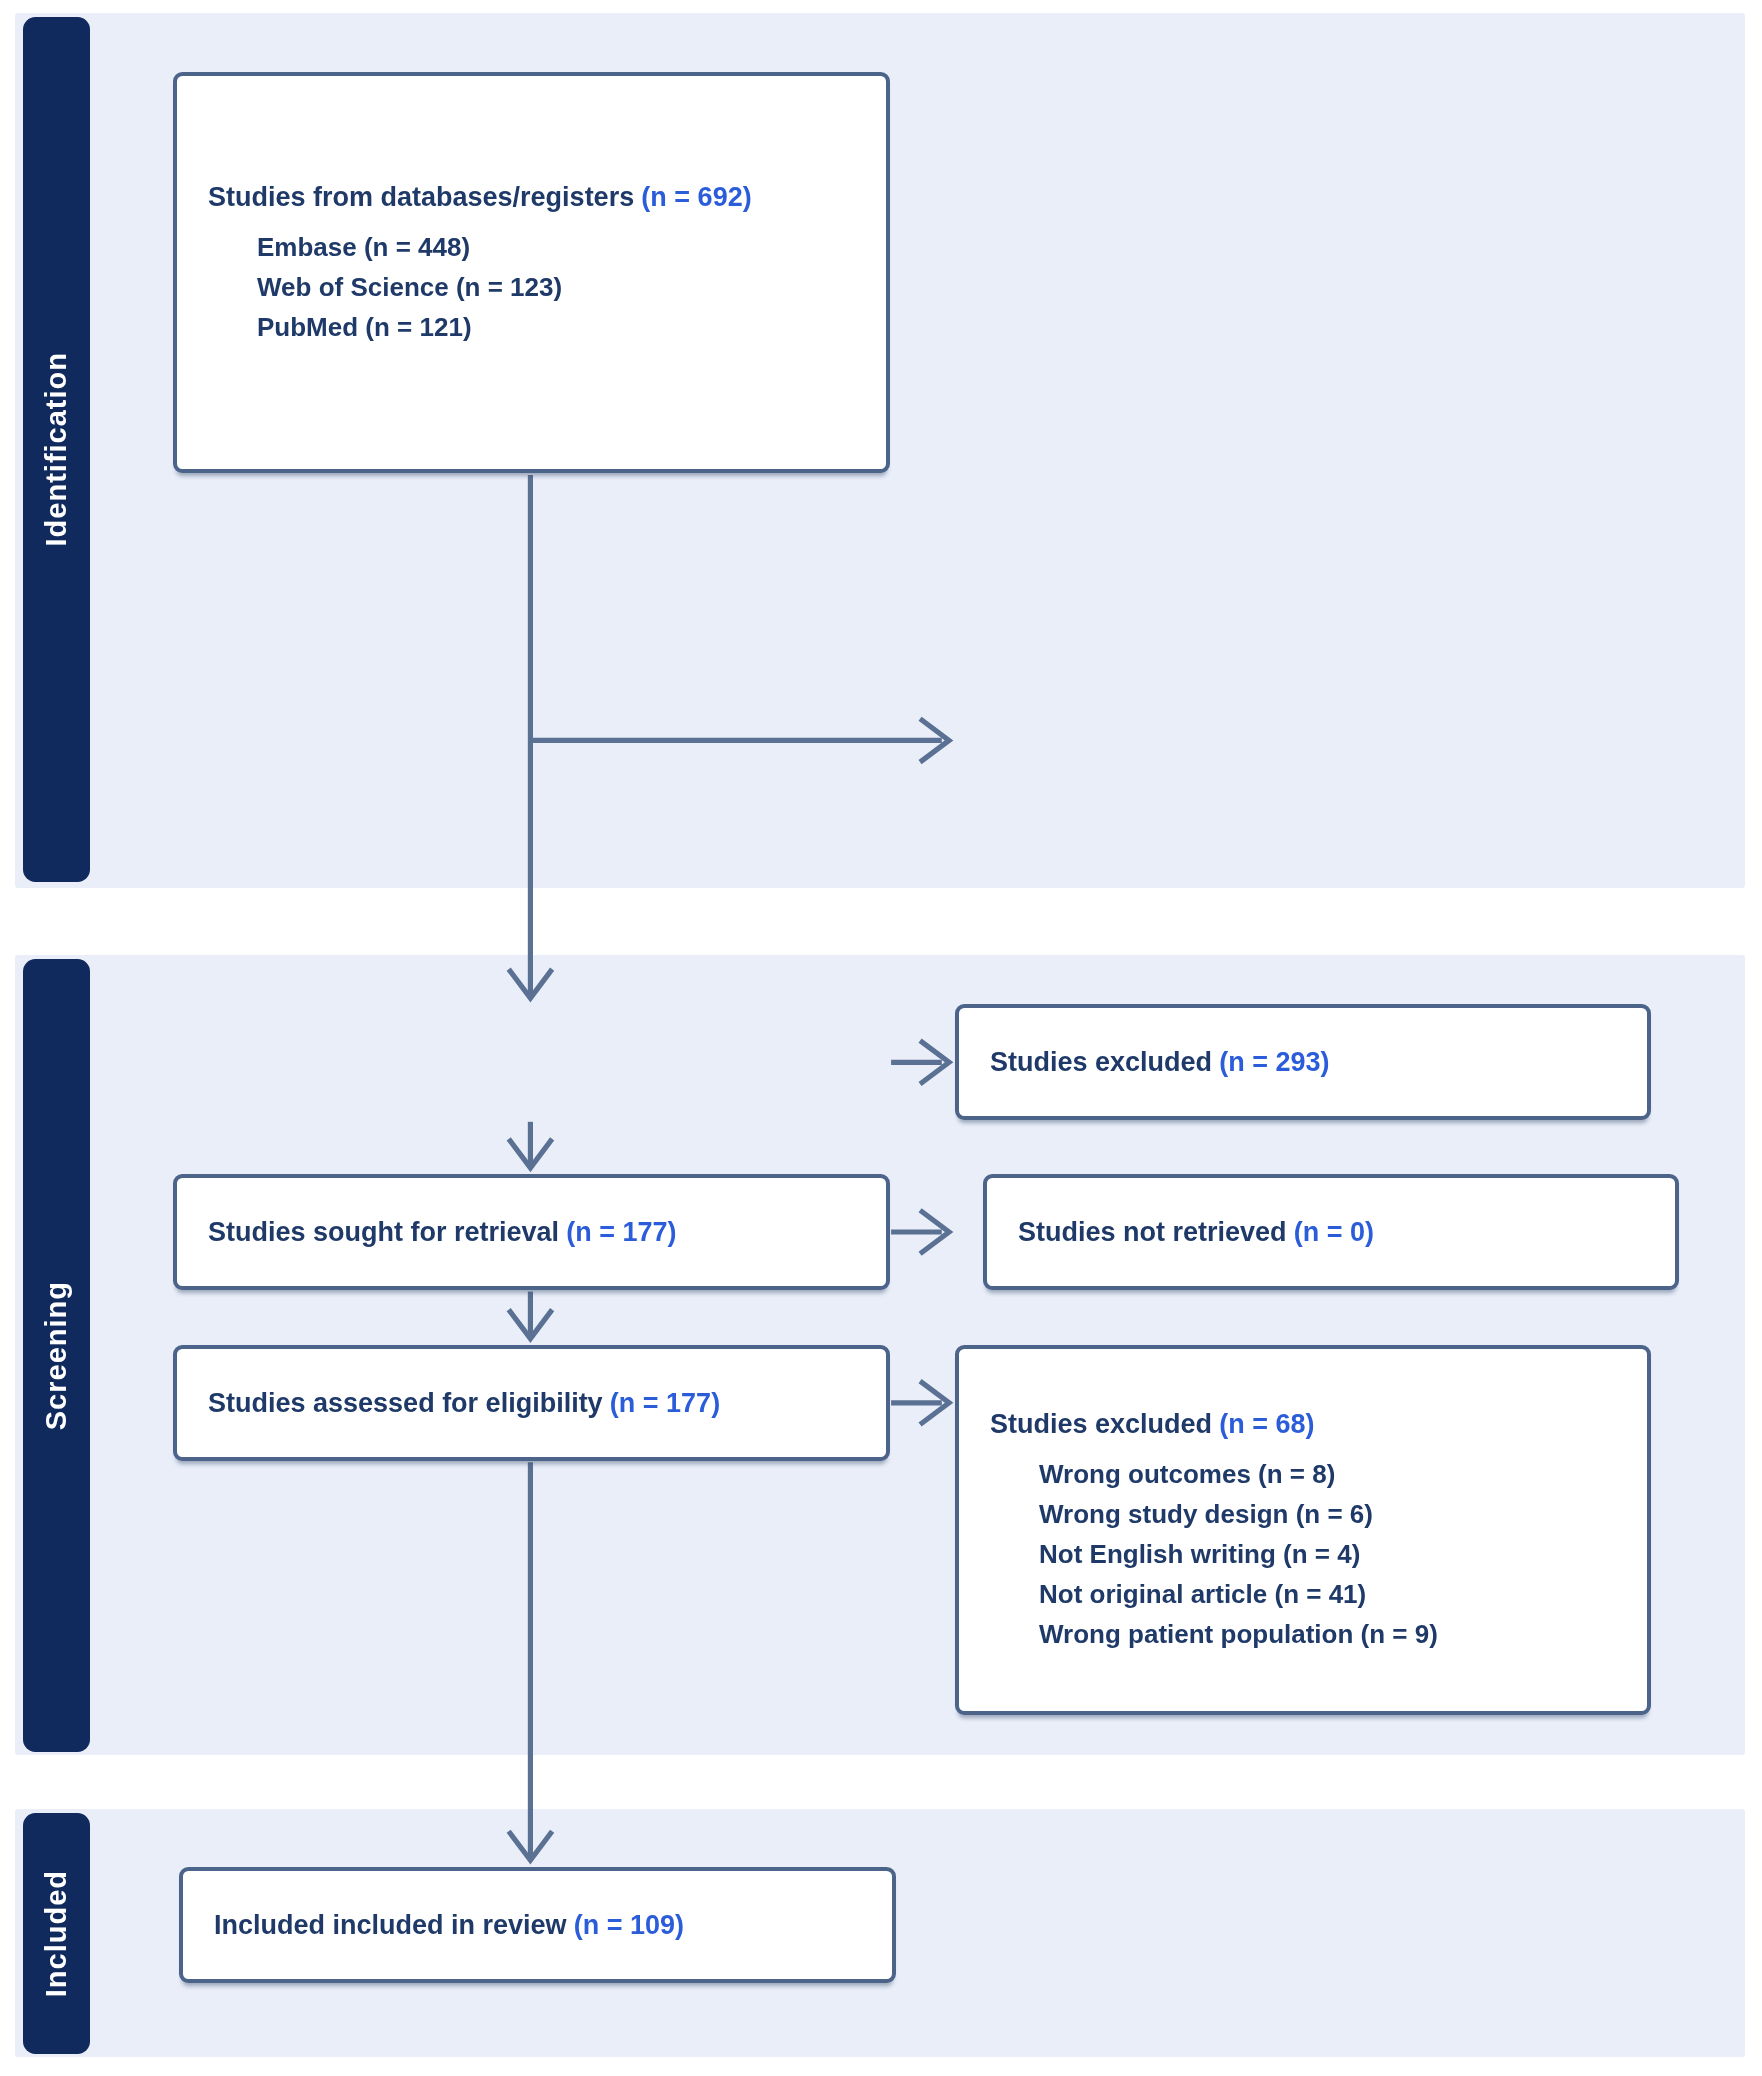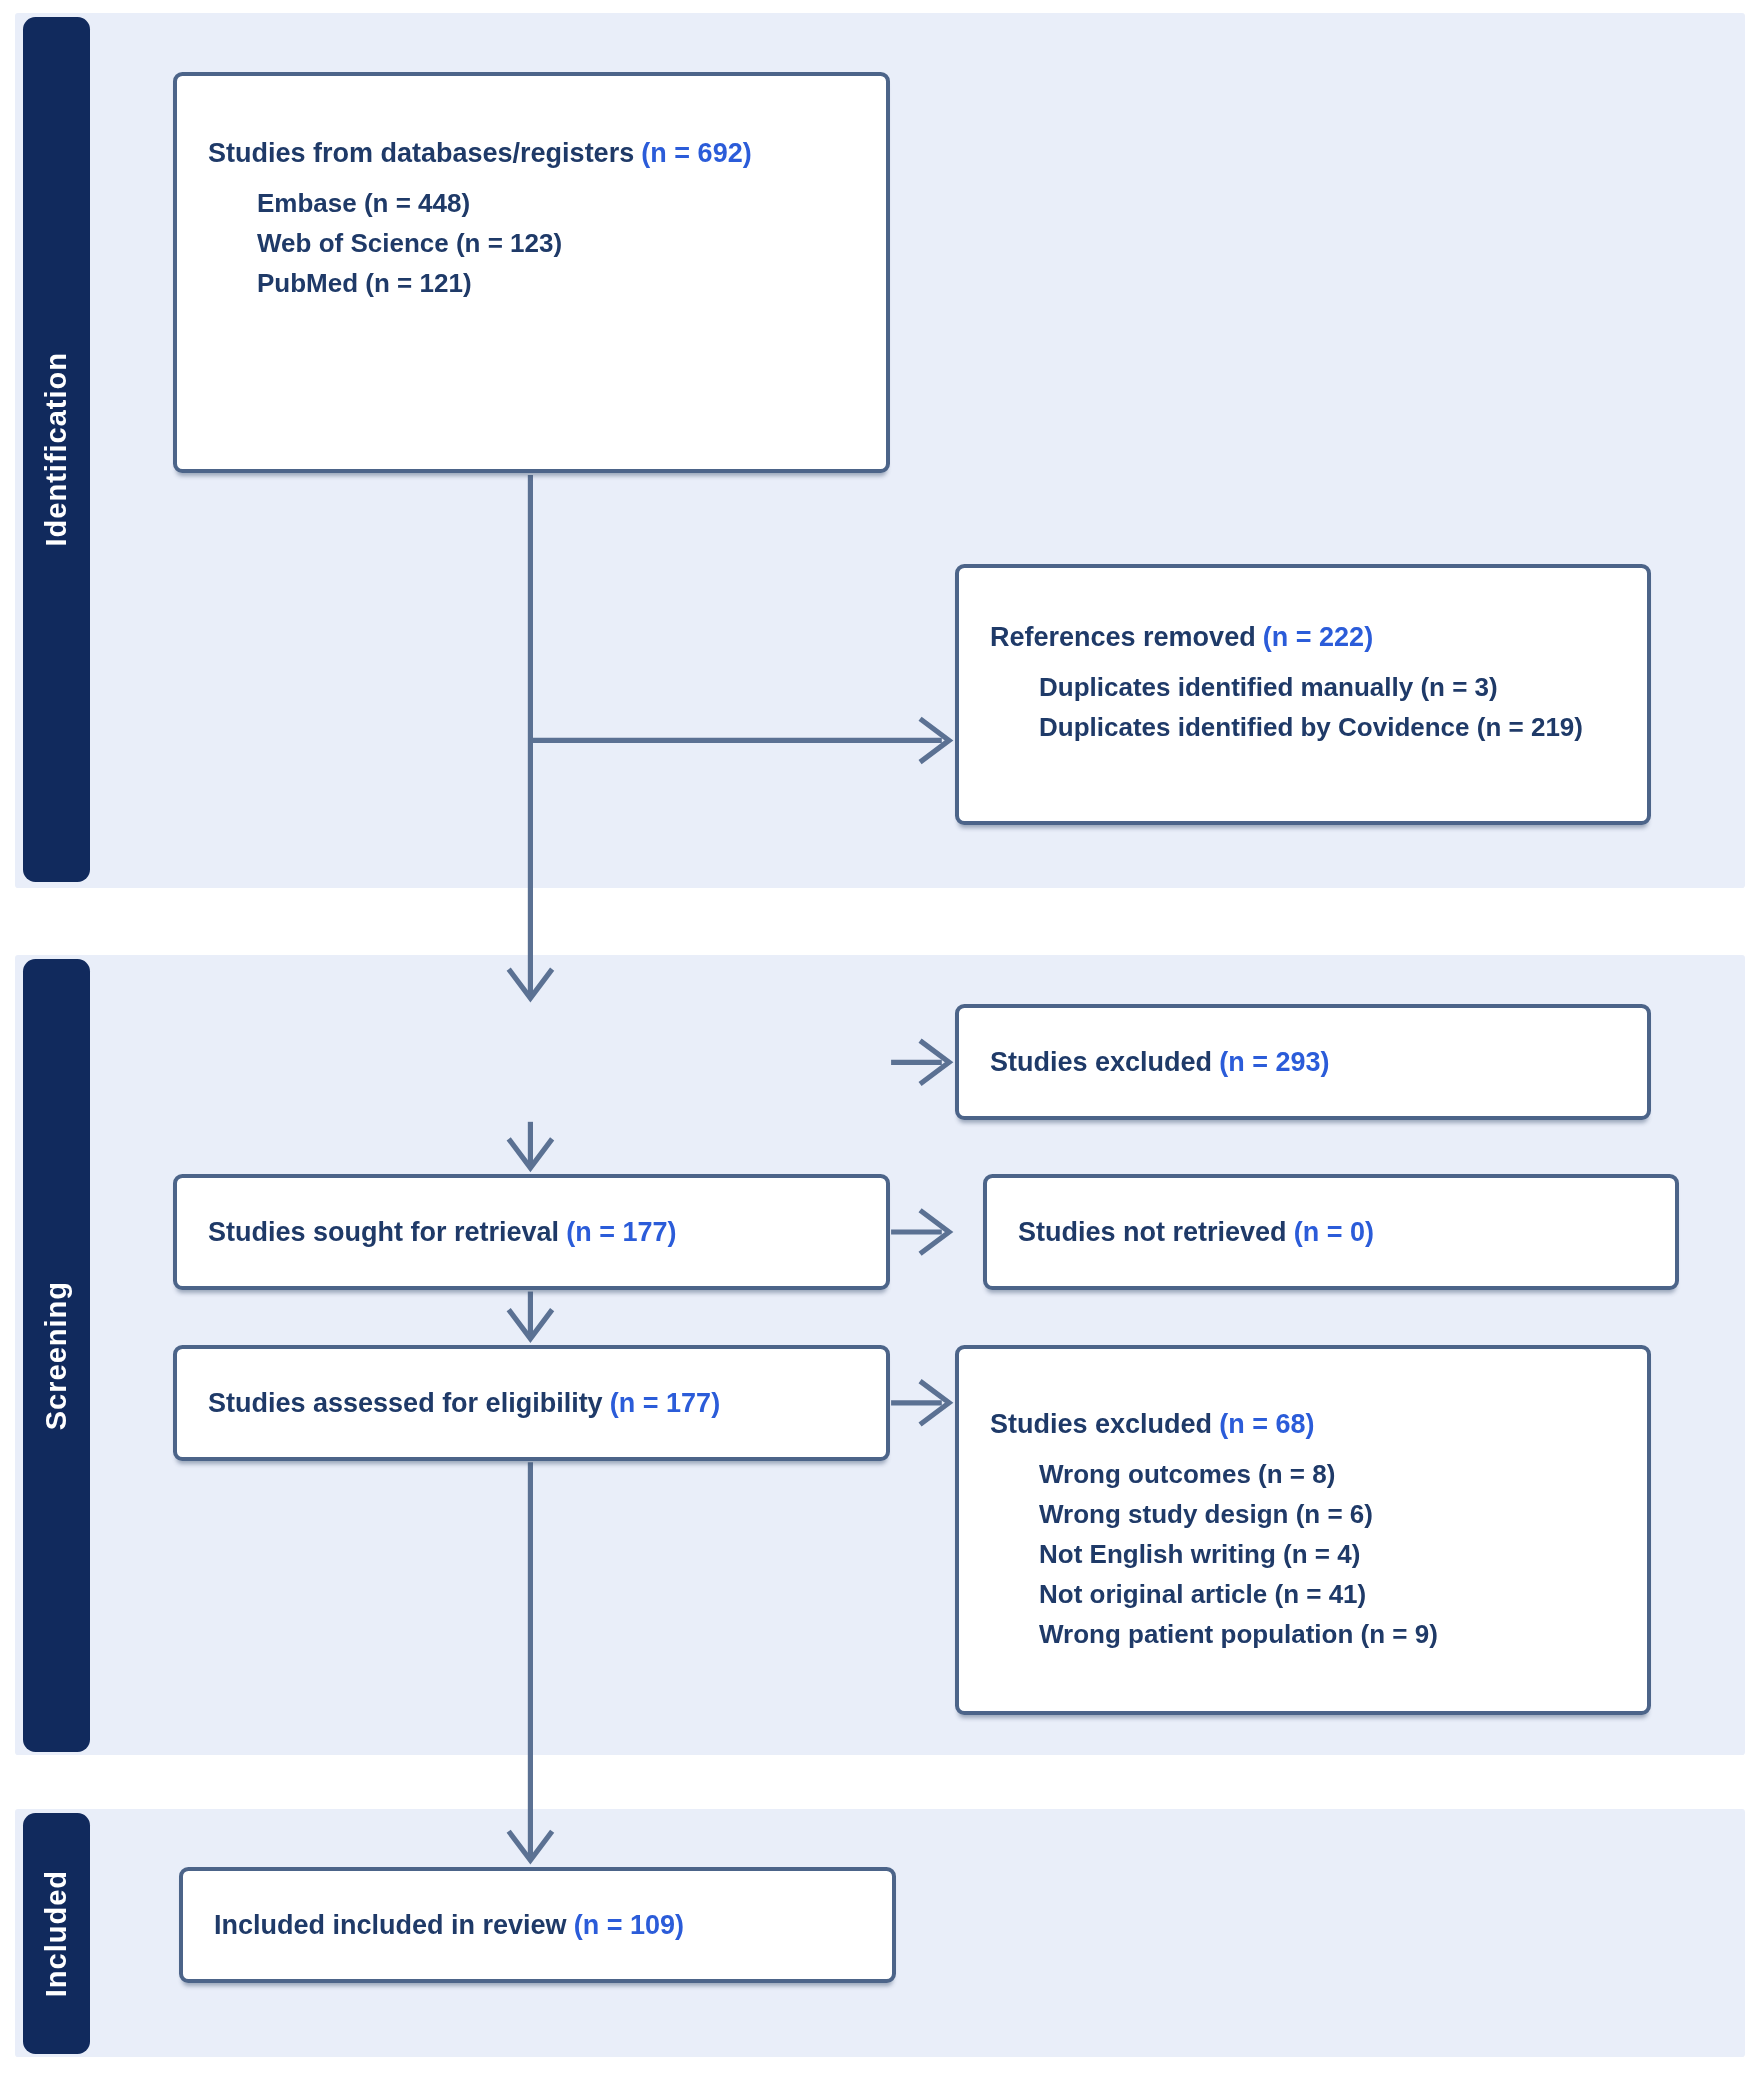--- a/index.html
+++ b/index.html
@@ -87,43 +87,32 @@
     <polyline points="1778,2338 1834,2380 1778,2422"></polyline>
     <line x1="1025" y1="2495" x2="1025" y2="2580"></line>
     <polyline points="983,2530 1025,2586 1067,2530"></polyline>
     <line x1="1722" y1="2710" x2="1820" y2="2710"></line>
     <polyline points="1778,2668 1834,2710 1778,2752"></polyline>
     <line x1="1025" y1="2825" x2="1025" y2="3590"></line>
     <polyline points="983,3538 1025,3594 1067,3538"></polyline>
   </svg>
 
   <div class="node pad-list" style="left:173px;top:72px;width:717px;height:401px;">
-    <div class="content" style="padding-top:62px;">
+    <div class="content" style="padding-top:106px;">
       <div class="box-title">
         <span>Studies from databases/registers</span><span class="n-count">(n = 692)</span>
       </div>
       <div class="box-items indent">
           <div class="box-item">Embase (n = 448)</div>
           <div class="box-item">Web of Science (n = 123)</div>
           <div class="box-item">PubMed (n = 121)</div>
         </div>
     </div>
   </div>
 
-  <div class="node pad-list" style="left:955px;top:564px;width:696px;height:261px;">
-    <div class="content" style="padding-top:54px;">
-      <div class="box-title">
-        <span>References removed</span><span class="n-count">(n = 222)</span>
-      </div>
-      <div class="box-items indent">
-          <div class="box-item">Duplicates identified manually (n = 3)</div>
-          <div class="box-item">Duplicates identified by Covidence (n = 219)</div>
-        </div>
-    </div>
-  </div>
 
 
   <div class="node center-line" style="left:955px;top:1004px;width:696px;height:116px;">
     <div class="content">
       <div class="box-title">
         <span>Studies excluded</span><span class="n-count">(n = 293)</span>
       </div>
     </div>
   </div>
 

